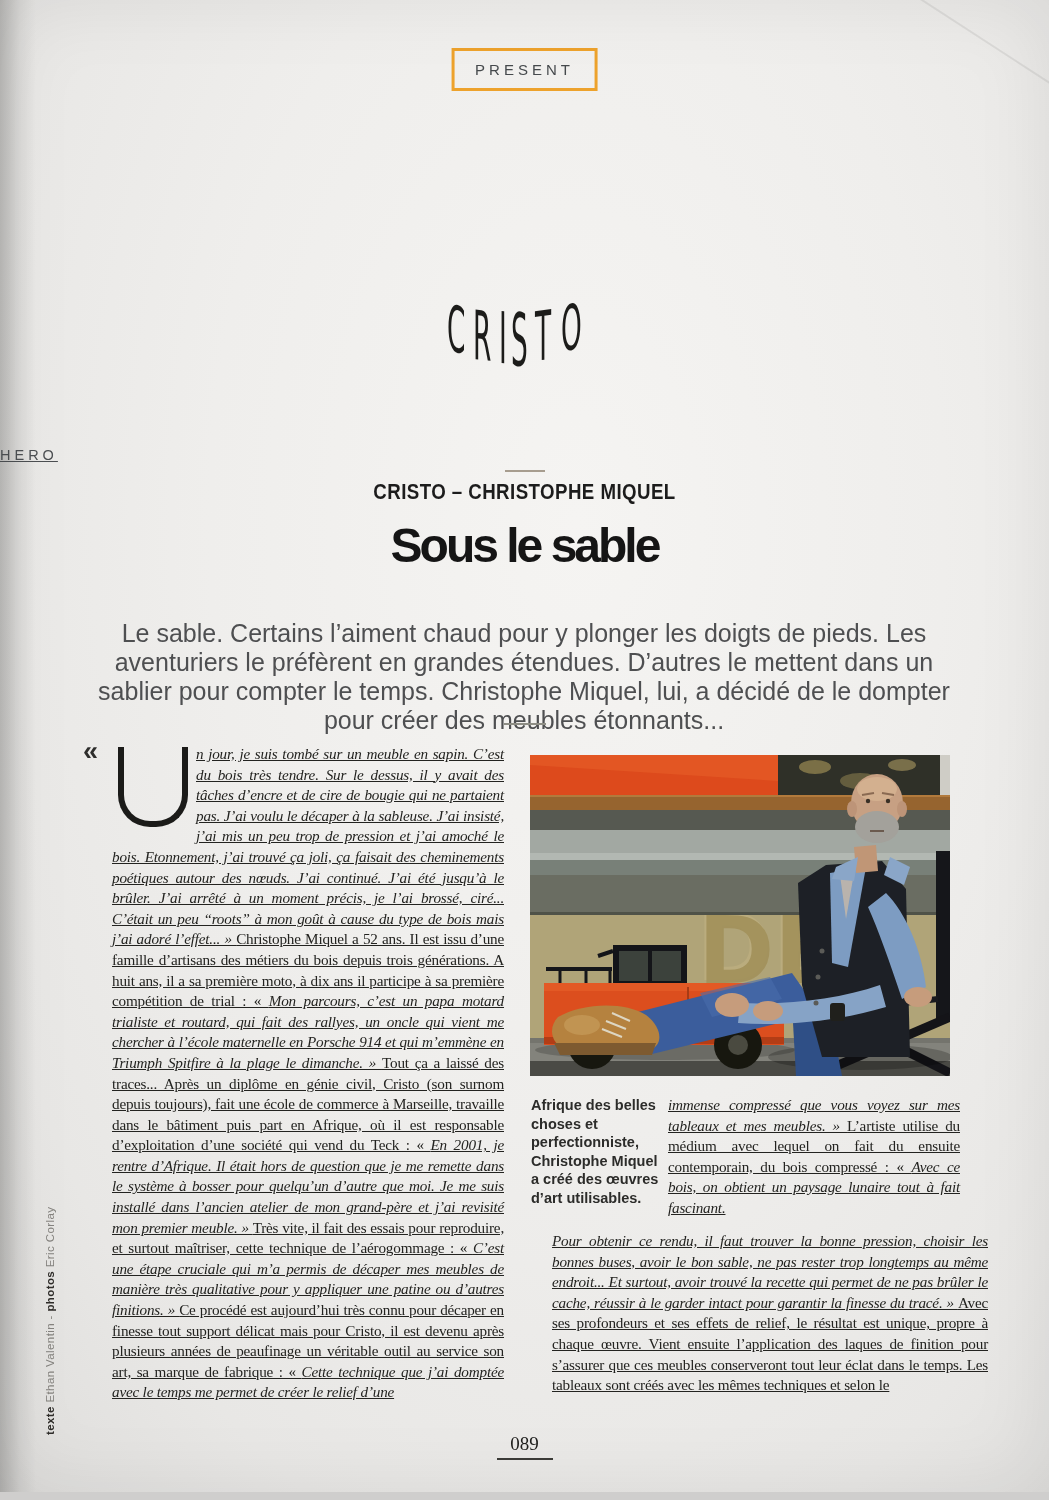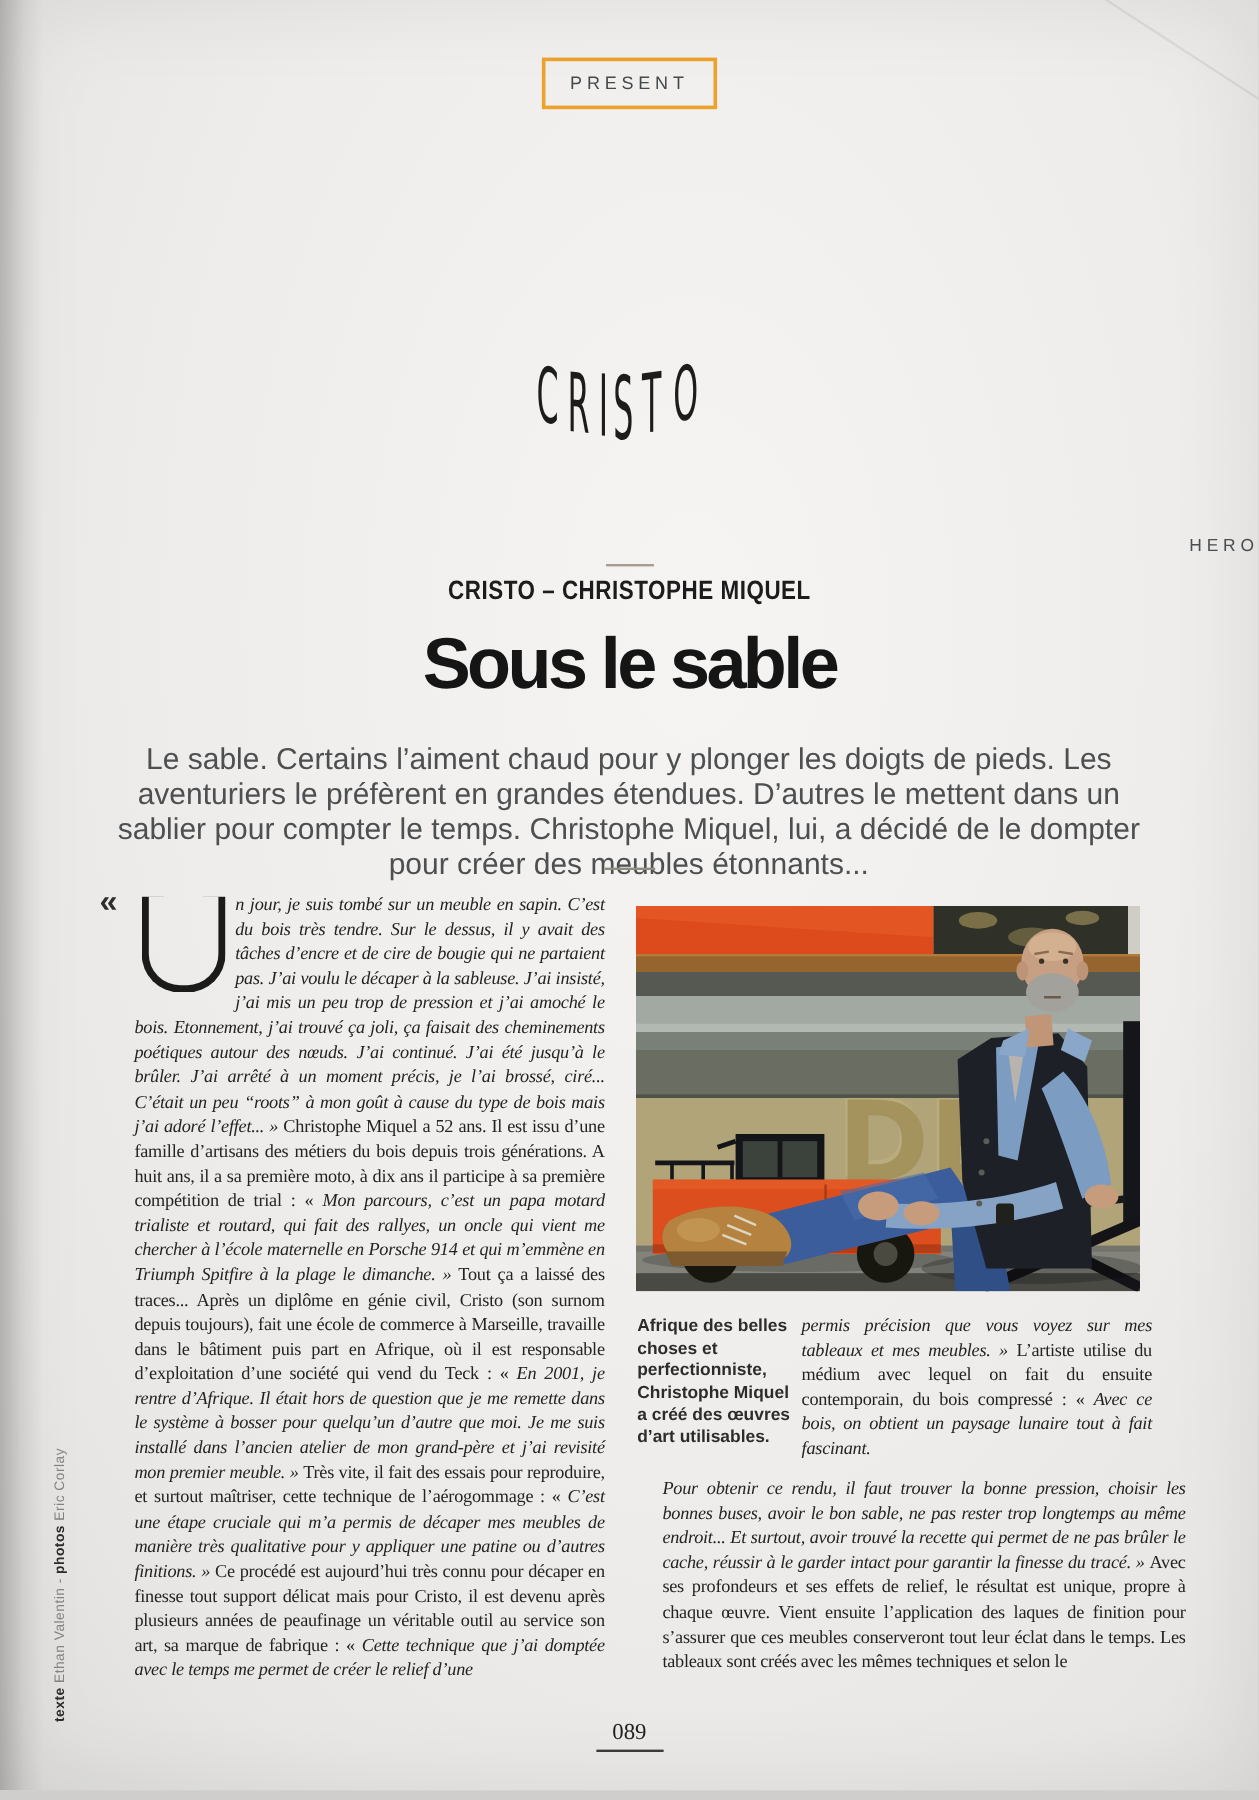--- a/index.html
+++ b/index.html
@@ -8,32 +8,32 @@
     background:radial-gradient(ellipse at 55% 35%, #f5f4f2 0%, #efeeec 45%, #e8e7e5 78%, #dedddb 100%);
     font-family:"Liberation Sans",sans-serif;color:#232320;
   }
   .page::after{content:"";position:absolute;inset:0;box-shadow:inset 0 0 80px rgba(0,0,0,.08);pointer-events:none;}
   .edge-left{position:absolute;left:0;top:0;bottom:0;width:36px;
     background:linear-gradient(to right, rgba(80,80,78,.30), rgba(120,120,118,.12) 55%, rgba(0,0,0,0));}
   .crease{position:absolute;right:-48px;top:38px;width:230px;height:2px;background:rgba(0,0,0,.07);transform:rotate(33deg);}
   .badge{position:absolute;top:48px;left:50%;transform:translateX(-50%);
     border:3px solid #eda22c;padding:10px 21px;font-size:15px;letter-spacing:4px;color:#45494c;}
   .logo{position:absolute;top:290px;left:50%;transform:translateX(-50%);}
-  .kicker{position:absolute;top:447px;left:0;right:0;text-align:right;font-size:14.5px;letter-spacing:4px;color:#4c4f52;}
+  .kicker{position:absolute;top:447px;left:0;right:0;text-align:left;font-size:14.5px;letter-spacing:4px;color:#4c4f52;text-decoration:underline;}
   .kicker-rule{position:absolute;top:470px;left:50%;transform:translateX(-50%);width:40px;height:2px;background:#a79d8f;}
   .byline{position:absolute;top:479px;left:0;right:0;text-align:center;font-weight:bold;font-size:22px;
     letter-spacing:.5px;color:#1c1c1c;transform:scaleX(.85);}
   .title{position:absolute;top:518px;left:0;right:0;margin:0;text-align:center;
-    font-size:60px;font-weight:bold;letter-spacing:-3px;color:#151515;}
+    font-size:48px;font-weight:bold;letter-spacing:-3px;color:#151515;}
   .intro{position:absolute;top:619px;left:96px;width:856px;margin:0;text-align:center;
     font-size:25px;line-height:29px;color:#4e4f51;}
   .divider{position:absolute;top:723px;left:50%;transform:translateX(-50%);width:42px;height:2px;background:#8e8e85;}
   .openquote{position:absolute;left:83px;top:736px;font-size:27px;font-weight:bold;color:#2e2e2c;}
   .serif{font-family:"Liberation Serif","DejaVu Serif",serif;font-size:15.2px;line-height:20.6px;
-    letter-spacing:-.2px;text-align:justify;color:#232320;}
+    letter-spacing:-.2px;text-align:justify;color:#232320;text-decoration:underline;}
   .it{font-style:italic;}
   .col-left{position:absolute;left:112px;top:744px;width:392px;}
   .dropcap-box{float:left;width:84px;height:83px;}
   .dropcap-u{width:58px;height:74px;margin:3px 0 0 6px;
     border:6px solid #1b1b19;border-top:none;border-radius:0 0 32px 32px;}
   .sr{position:absolute;width:1px;height:1px;overflow:hidden;clip:rect(0 0 0 0);}
   .photo{position:absolute;left:530px;top:755px;width:420px;height:321px;}
   .caption{position:absolute;left:531px;top:1096px;width:134px;
     font-size:14.5px;line-height:18.5px;font-weight:bold;color:#2c2c2a;}
   .col-narrow{position:absolute;left:668px;top:1095px;width:292px;}
@@ -183,21 +183,21 @@
       <circle cx="358" cy="46" r="2.2" fill="#3a3026"></circle>
       <path d="M332,40 L344,38 M352,38 L364,40" stroke="#8a6a52" stroke-width="2"></path>
       <polygon points="306,112 328,102 324,126 302,124" fill="#8aa6c8"></polygon>
       <polygon points="360,102 380,112 374,130 354,120" fill="#8aa6c8"></polygon>
     </g>
   </svg>
 
   <div class="caption">Afrique des belles choses et perfectionniste, Christophe Miquel a créé des œuvres d’art utilisables.</div>
 
   <div class="col-narrow serif">
-    <span><span class="it">permis précision que vous voyez sur mes tableaux et mes meubles. » </span><span>L’artiste utilise du médium avec lequel on fait du ensuite contemporain, du bois compressé : « </span><span class="it">Avec ce bois, on obtient un paysage lunaire tout à fait fascinant.</span></span>
+    <span><span class="it">immense compressé que vous voyez sur mes tableaux et mes meubles. » </span><span>L’artiste utilise du médium avec lequel on fait du ensuite contemporain, du bois compressé : « </span><span class="it">Avec ce bois, on obtient un paysage lunaire tout à fait fascinant.</span></span>
   </div>
 
   <div class="col-wide serif">
     <span><span class="it">Pour obtenir ce rendu, il faut trouver la bonne pression, choisir les bonnes buses, avoir le bon sable, ne pas rester trop longtemps au même endroit... Et surtout, avoir trouvé la recette qui permet de ne pas brûler le cache, réussir à le garder intact pour garantir la finesse du tracé. » </span><span>Avec ses profondeurs et ses effets de relief, le résultat est unique, propre à chaque œuvre. Vient ensuite l’application des laques de finition pour s’assurer que ces meubles conserveront tout leur éclat dans le temps. Les tableaux sont créés avec les mêmes techniques et selon le</span></span>
   </div>
 
   <div class="credits">
     <b>texte</b><span> Ethan Valentin </span><span>- </span><b>photos</b><span> Eric Corlay</span>
   </div>
 

